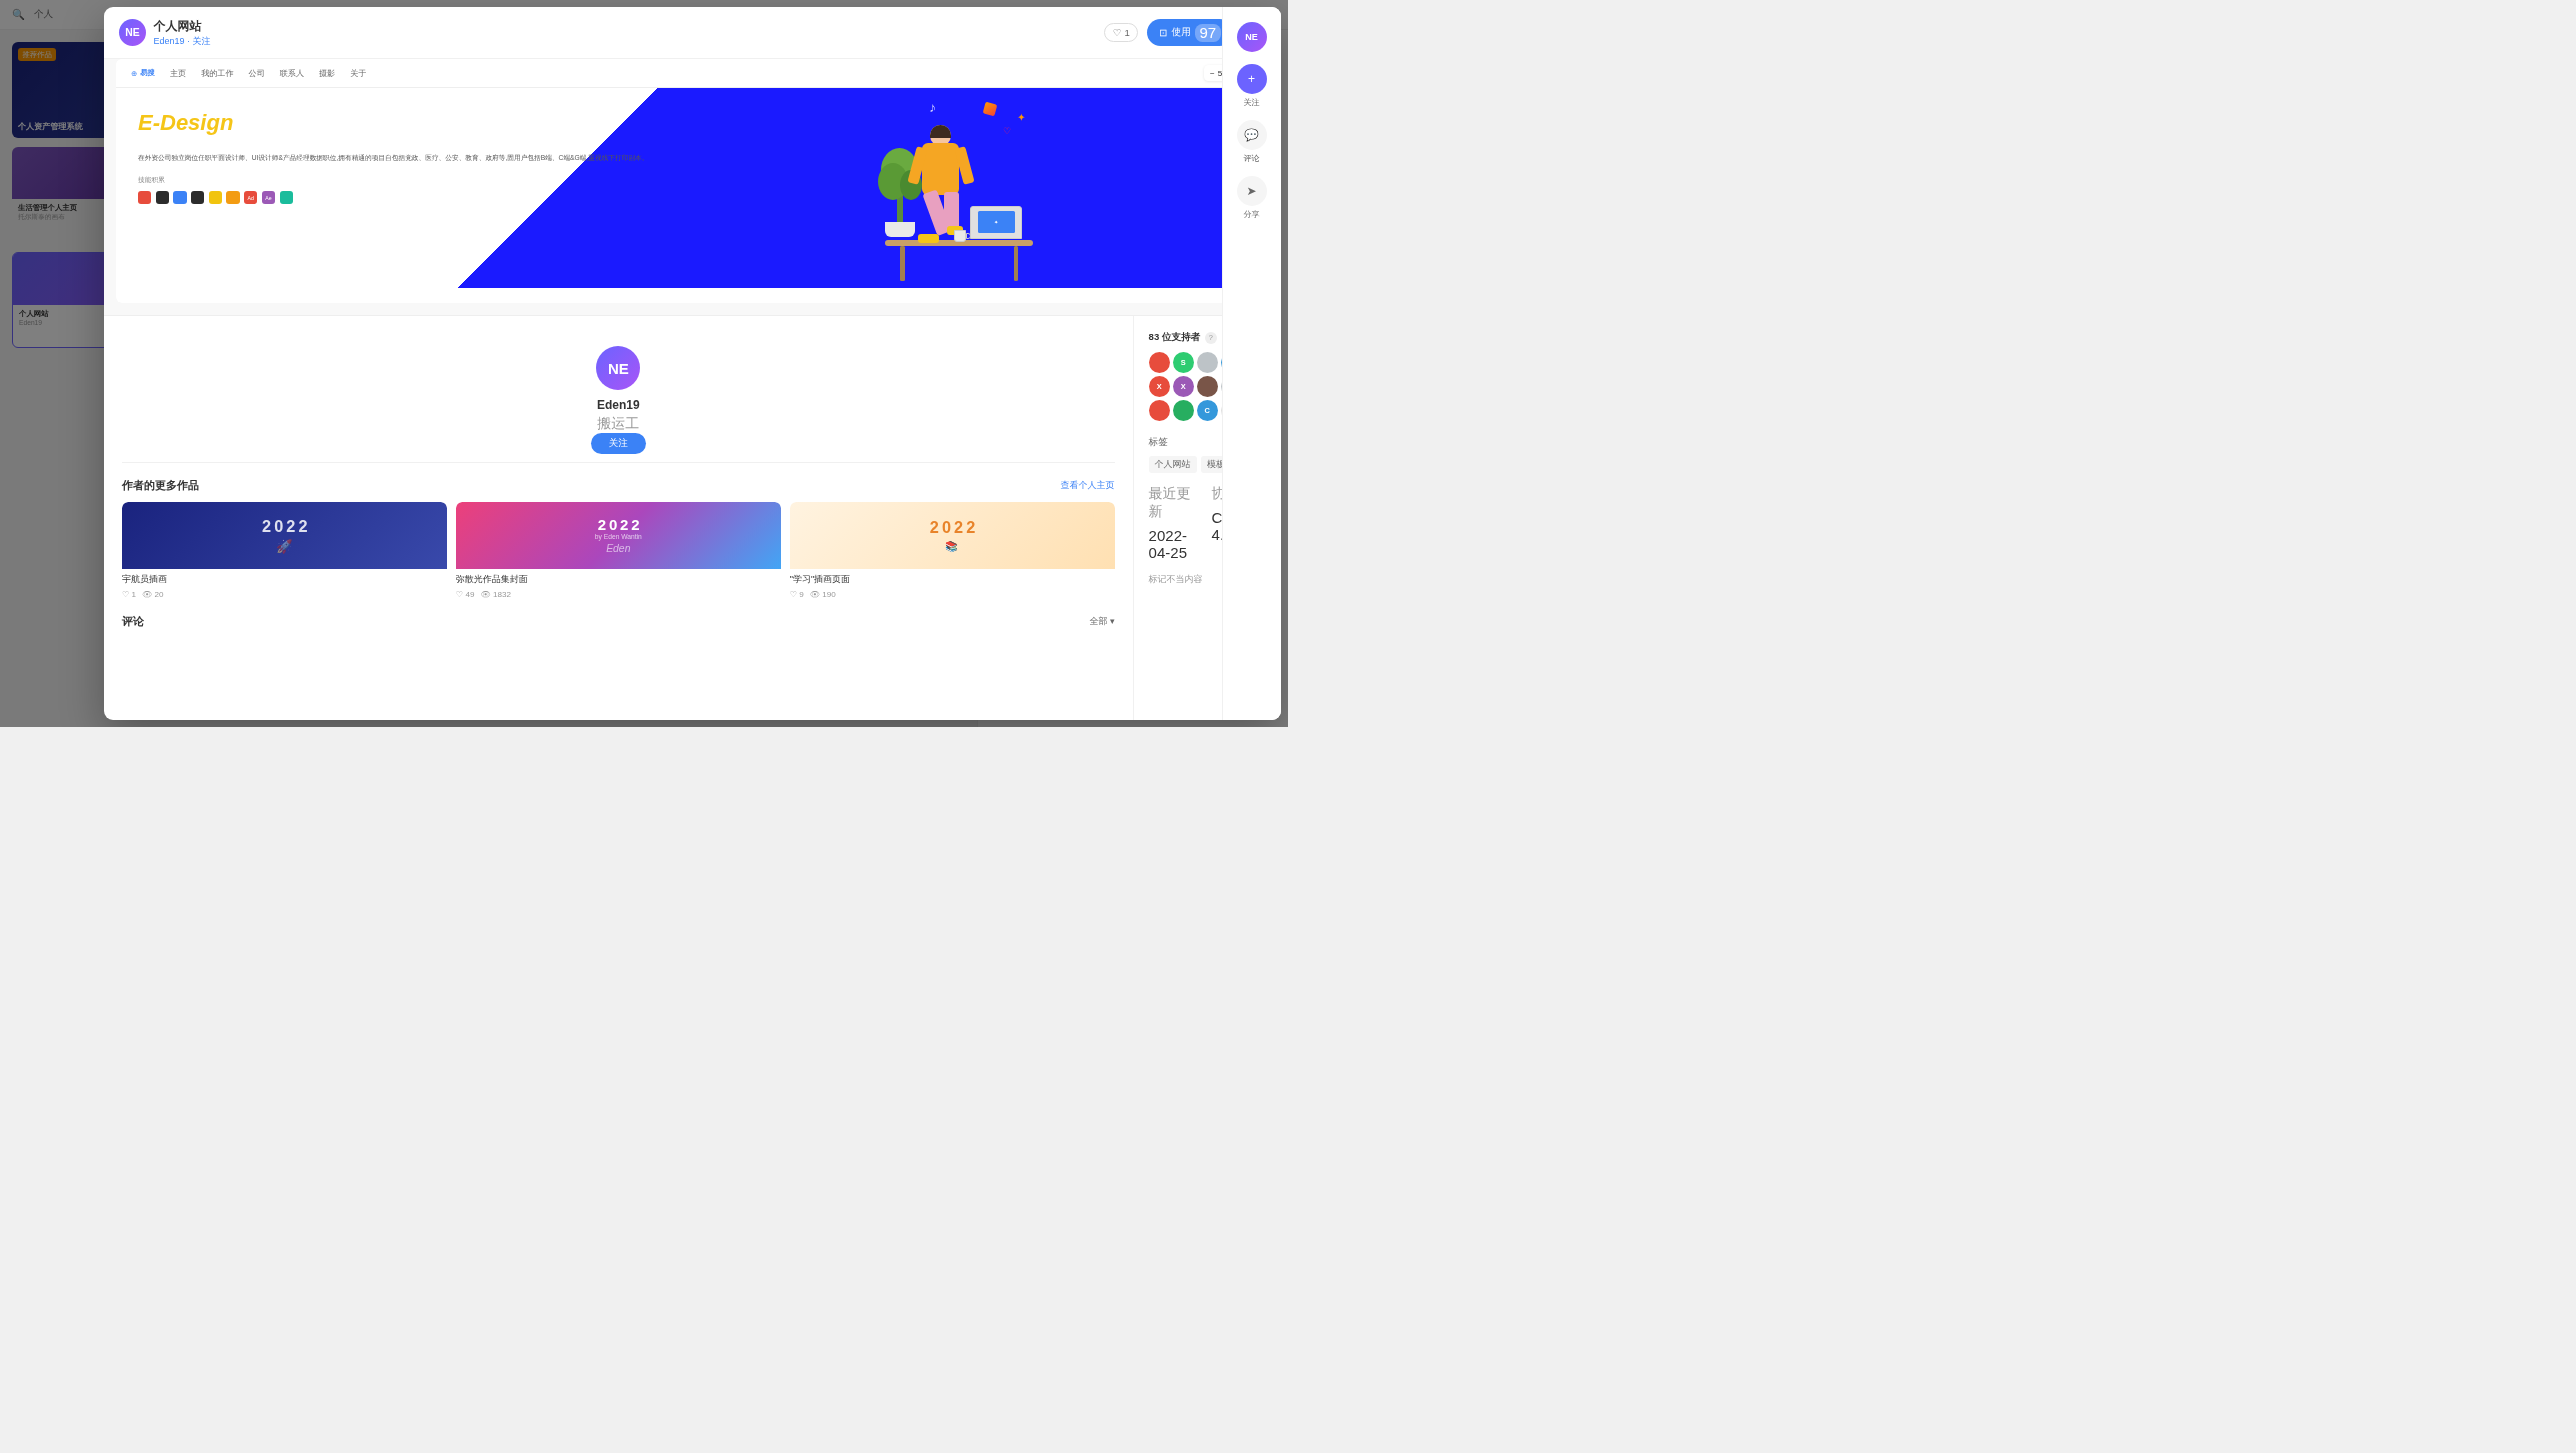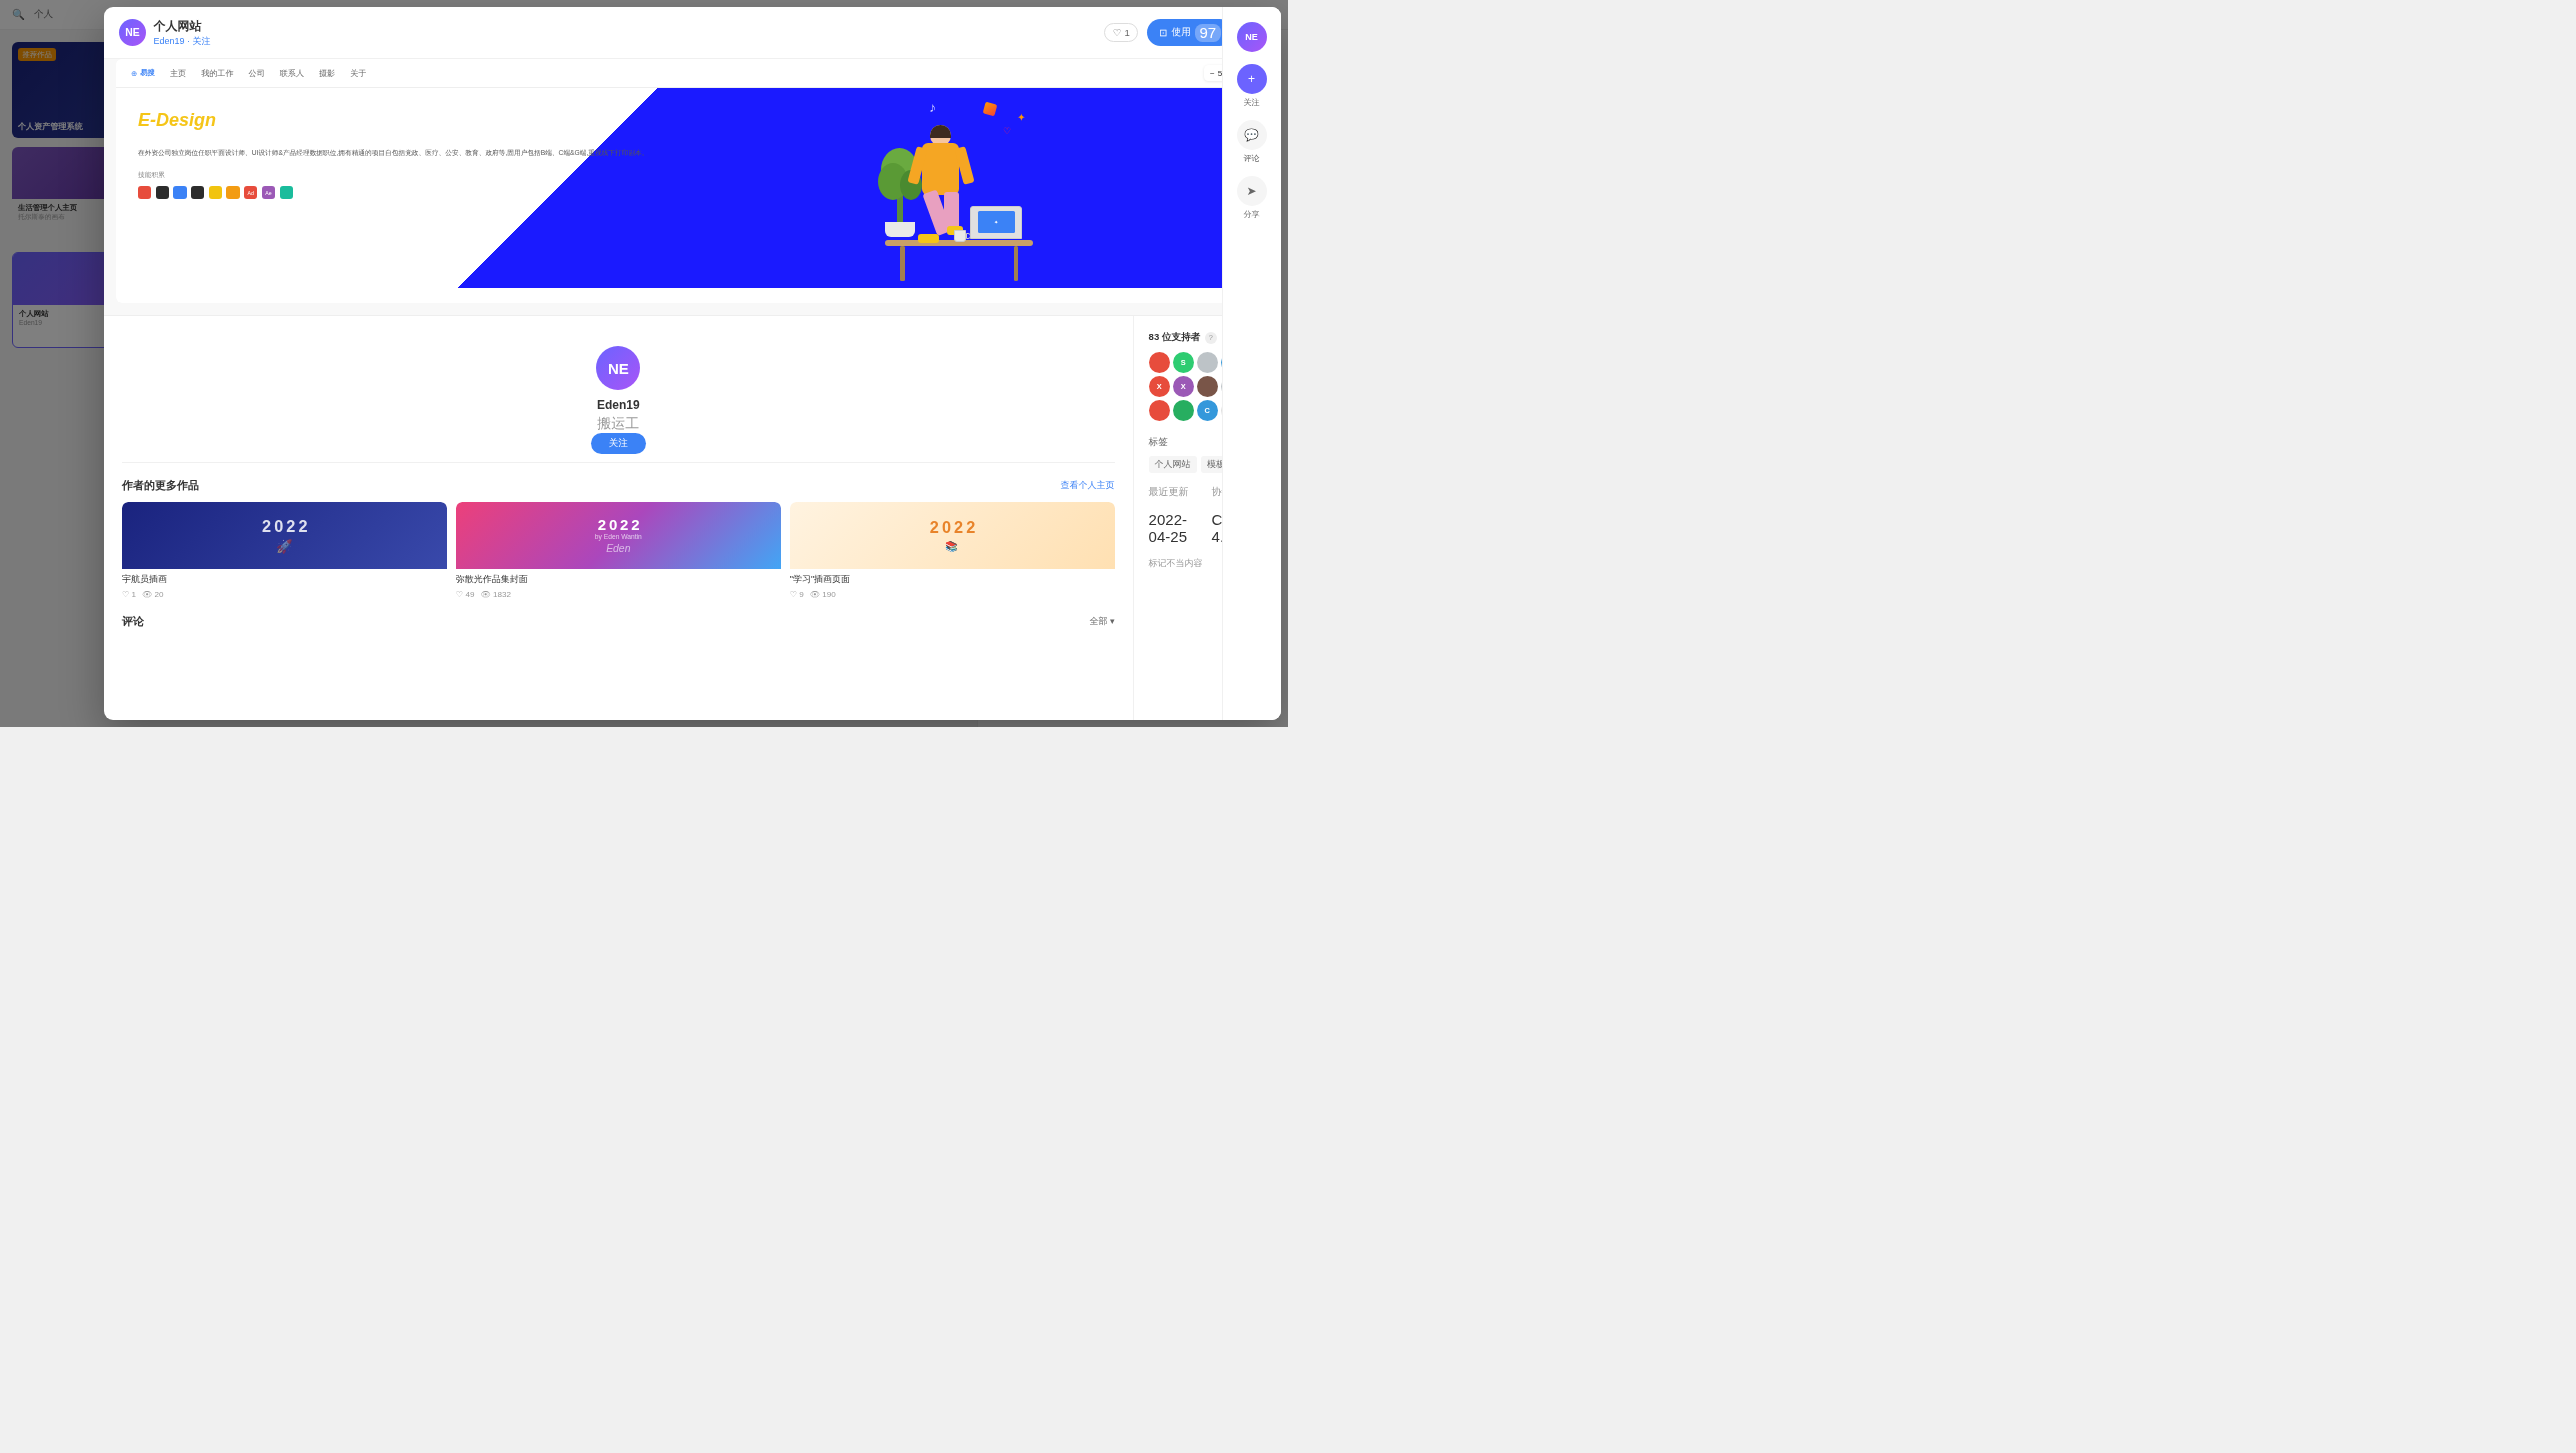--- a/index.html
+++ b/index.html
@@ -222,21 +222,21 @@
       overflow: hidden;
     }
 
     .site-hero-text {
       padding: 22px 22px;
       width: 55%;
       z-index: 2;
     }
 
     .site-hero-title {
-      font-size: 18px;
+      font-size: 22px;
       font-weight: bold;
       color: #f5c518;
       font-style: italic;
       margin-bottom: 17px;
     }
 
     .site-hero-desc {
       font-size: 6.7px;
       color: #555;
       line-height: 1.6;
@@ -517,23 +517,23 @@
     }
 
     .meta-section {
       display: grid;
       grid-template-columns: 1fr 1fr;
       gap: 9px;
       margin-bottom: 12px;
     }
 
     .meta-item-label {
-      font-size: 10px;
+      font-size: 14px;
       color: #999;
-      margin-bottom: 12px;
+      margin-bottom: 6px;
     }
 
     .meta-item-value {
       font-size: 15px;
       color: #333;
     }
 
     .report-link {
       font-size: 9px;
       color: #999;

